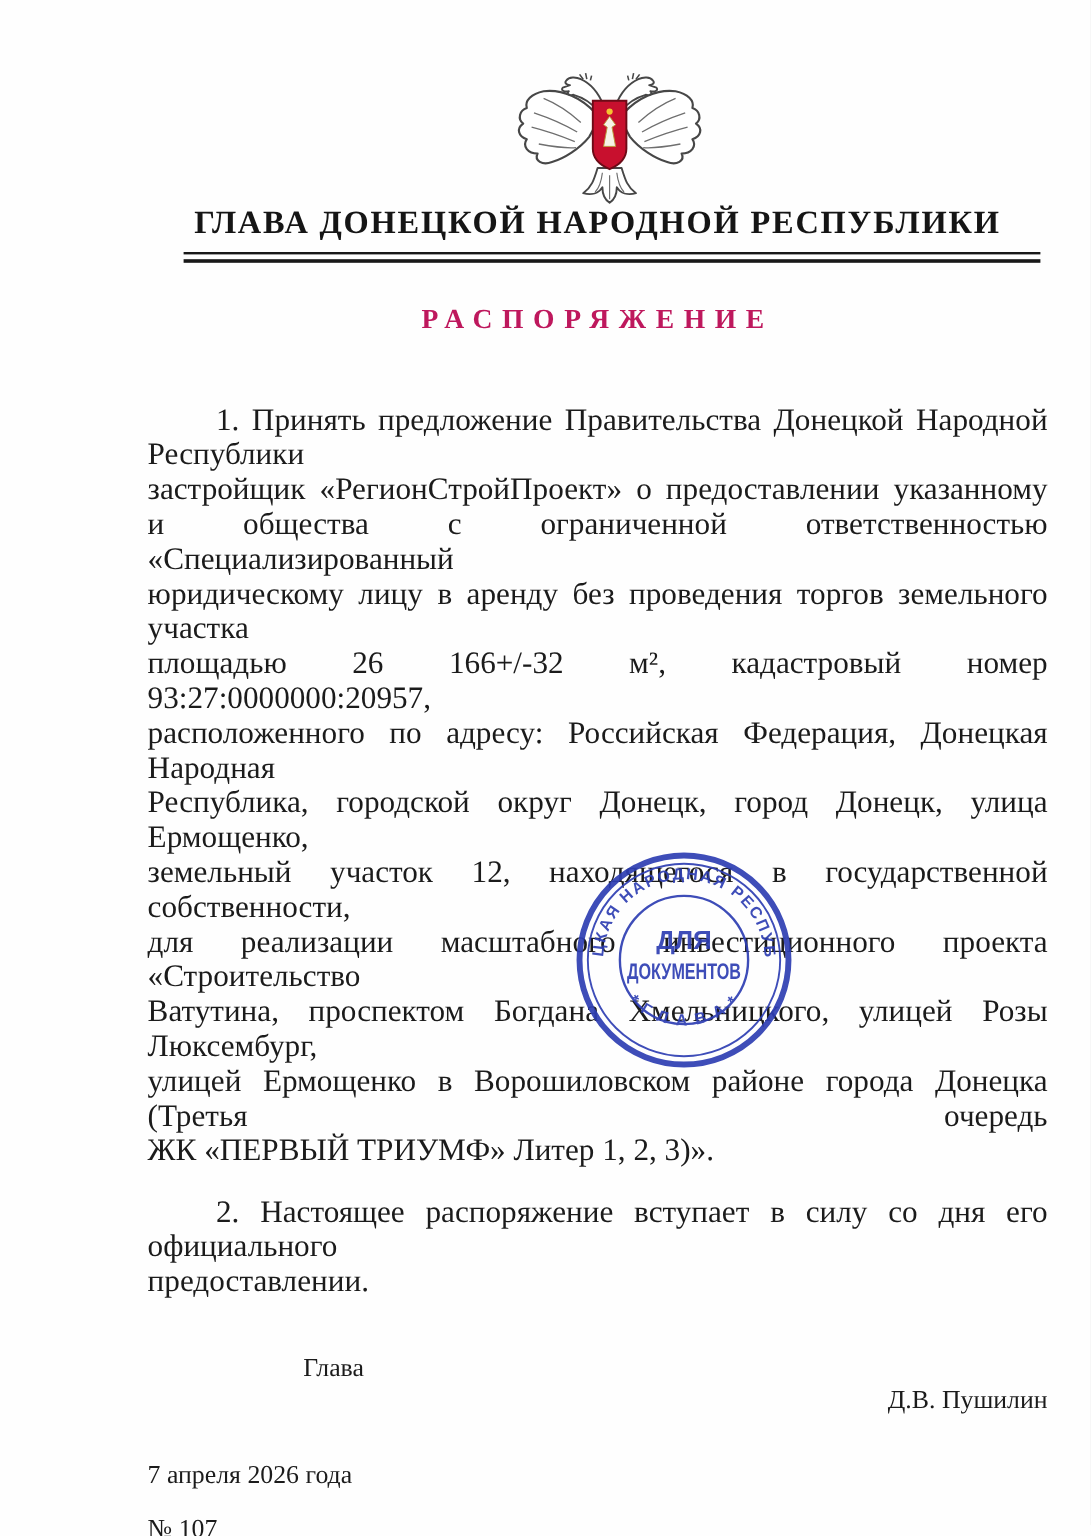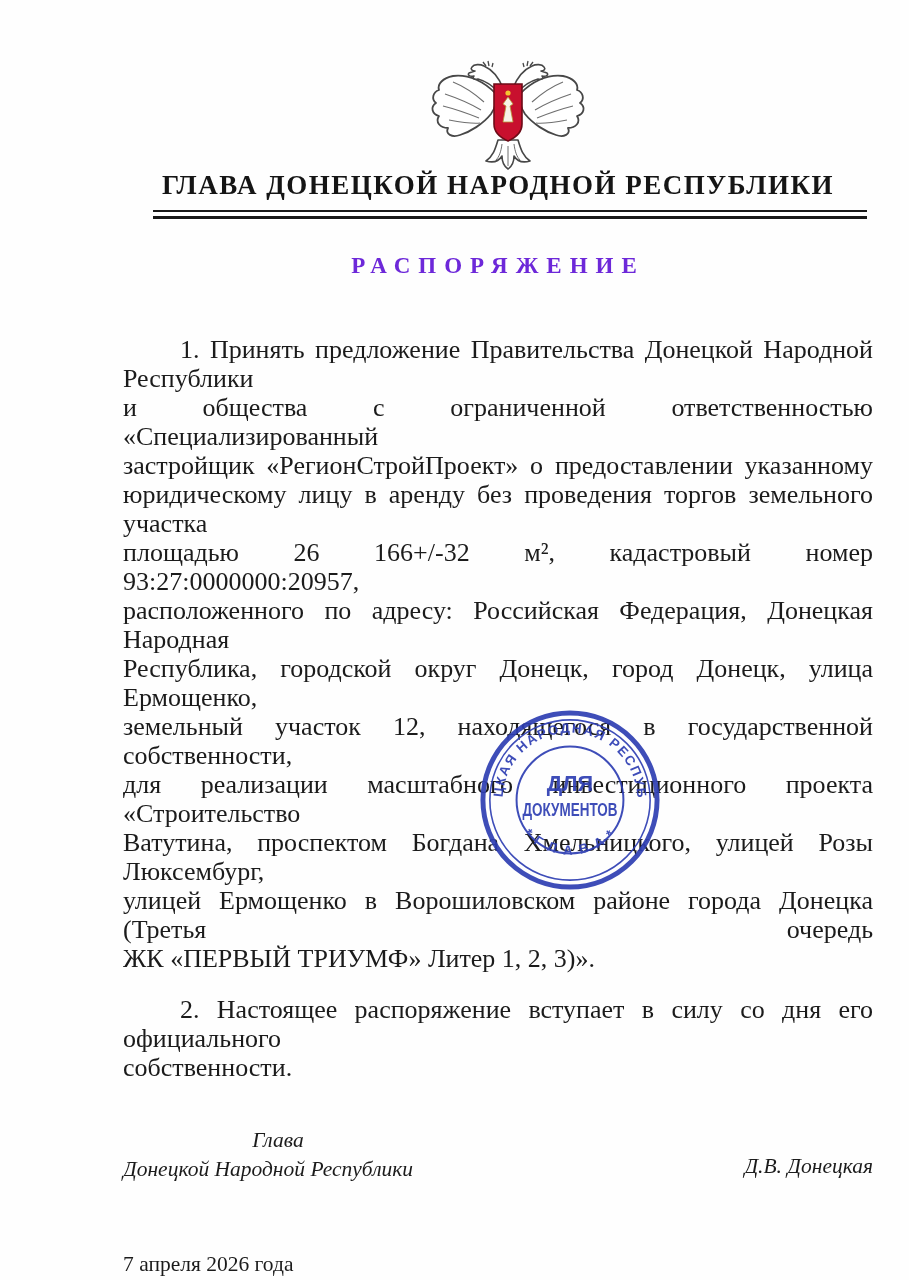--- a/index.html
+++ b/index.html
@@ -35,46 +35,45 @@
     height:4px;
     border-top:2px solid #181818;
     border-bottom:3px solid #181818;
   }
   .doc-type{
     margin-top:34px;
     text-align:center;
     font-weight:bold;
     font-size:23px;
     letter-spacing:8px;
-    color:#6d28d9;
+    color:#be185d;
   }
   .body-block{ margin-top:56px; }
   .para{ margin-top:22px; font-size:26px; line-height:29px; }
   .para:first-child{ margin-top:0; }
   .line{
     text-align:justify;
     text-align-last:justify;
     white-space:normal;
   }
   .line.first{ text-indent:57px; }
   .line.last{ text-align-last:left; }
   .sig-row{
     margin-top:44px;
     display:flex;
     justify-content:space-between;
     align-items:flex-start;
     font-size:21.5px;
     line-height:29px;
-    font-style:italic;
   }
   .sig-post{ width:310px; }
   .sig-post .post-line1{ text-align:center; }
   .sig-post .post-line2{ text-align:left; white-space:nowrap; }
   .sig-name{ margin-top:26px; text-align:right; white-space:nowrap; }
-  .date-line{ margin-top:68px; font-size:21.5px; }
+  .date-line{ margin-top:36px; font-size:21.5px; }
   .doc-number{ margin-top:20px; font-size:21.5px; }
   .stamp{
     position:absolute;
     left:476px;top:706px;
     width:188px;height:188px;
     opacity:0.92;
   }
   .stamp svg{ width:100%;height:100%; }
 </style>
 </head>
@@ -121,44 +120,43 @@
 
     <div class="org-title">ГЛАВА ДОНЕЦКОЙ НАРОДНОЙ РЕСПУБЛИКИ</div>
 
     <div class="double-rule"></div>
 
     <div class="doc-type">РАСПОРЯЖЕНИЕ</div>
 
     <div class="body-block">
         <div class="para">
           <div class="line first">1. Принять предложение Правительства Донецкой Народной Республики</div>
+          <div class="line">застройщик «РегионСтройПроект» о предоставлении указанному</div>
           <div class="line">и общества с ограниченной ответственностью «Специализированный</div>
-          <div class="line">застройщик «РегионСтройПроект» о предоставлении указанному</div>
           <div class="line">юридическому лицу в аренду без проведения торгов земельного участка</div>
           <div class="line">площадью 26 166+/-32 м², кадастровый номер 93:27:0000000:20957,</div>
           <div class="line">расположенного по адресу: Российская Федерация, Донецкая Народная</div>
           <div class="line">Республика, городской округ Донецк, город Донецк, улица Ермощенко,</div>
           <div class="line">земельный участок 12, находящегося в государственной собственности,</div>
           <div class="line">для реализации масштабного инвестиционного проекта «Строительство</div>
           <div class="line">Ватутина, проспектом Богдана Хмельницкого, улицей Розы Люксембург,</div>
           <div class="line">улицей Ермощенко в Ворошиловском районе города Донецка (Третья очередь</div>
           <div class="line last">ЖК «ПЕРВЫЙ ТРИУМФ» Литер 1, 2, 3)».</div>
         </div>
         <div class="para">
           <div class="line first">2. Настоящее распоряжение вступает в силу со дня его официального</div>
-          <div class="line last">собственности.</div>
+          <div class="line last">предоставлении.</div>
         </div>
       </div>
 
     <div class="sig-row">
       <div class="sig-post">
         <div class="post-line1">Глава</div>
-        <div class="post-line2">Донецкой Народной Республики</div>
       </div>
-      <div class="sig-name">Д.В. Донецкая</div>
+      <div class="sig-name">Д.В. Пушилин</div>
     </div>
 
     <div class="date-line">7 апреля 2026 года</div>
 
     <div class="doc-number">№ 107</div>
   </div>
 
   <div class="stamp">
     <svg viewBox="0 0 190 190" id="stamp-svg" style="color: rgb(46, 62, 179);">
       <circle cx="95" cy="95" r="88" fill="none" stroke="currentColor" stroke-width="5"></circle>

